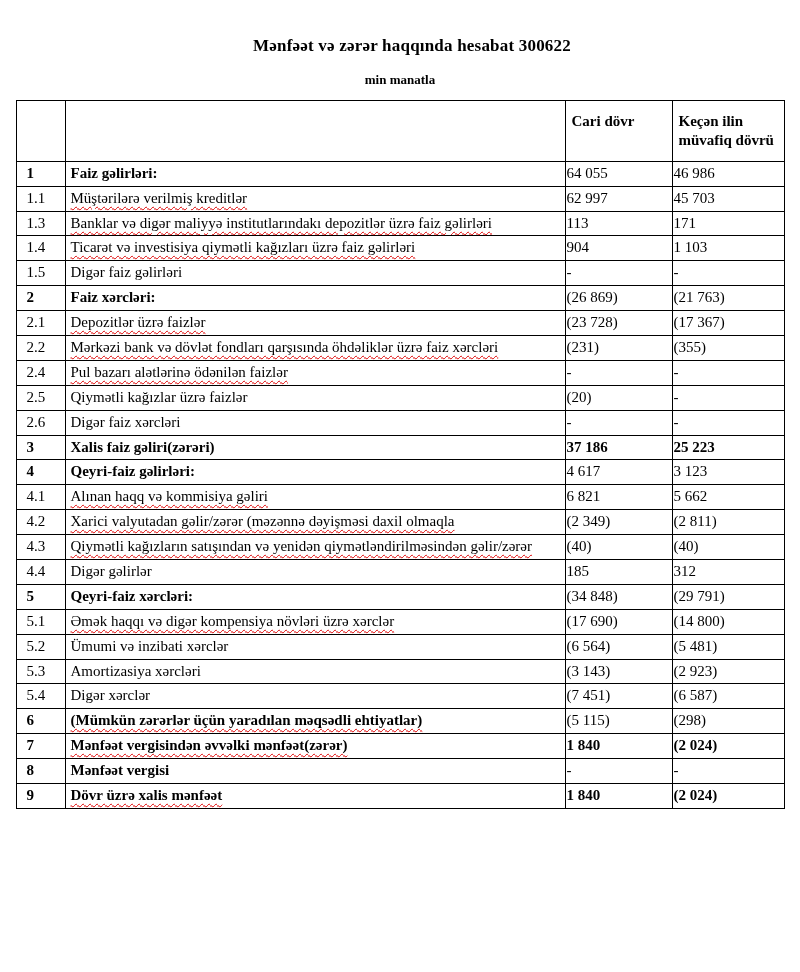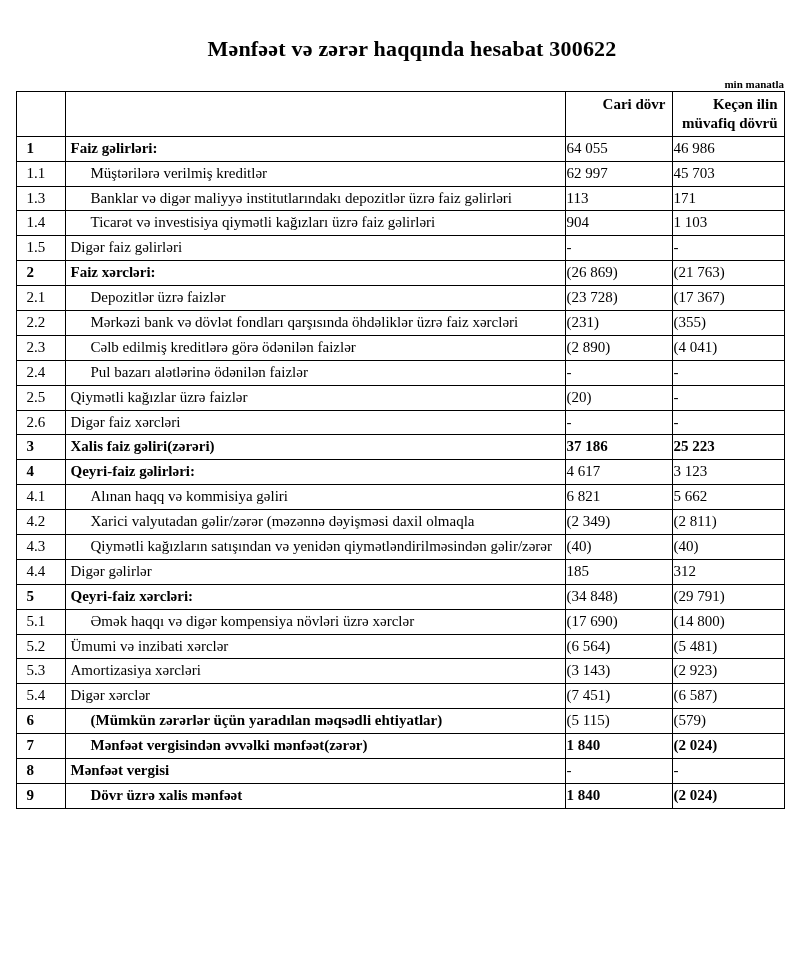--- a/index.html
+++ b/index.html
@@ -7,65 +7,65 @@
     width: 800px;
     height: 972px;
     background: #ffffff;
     color: #000000;
     font-family: "Liberation Serif", "DejaVu Serif", serif;
     overflow: hidden;
   }
   .title {
     text-align: center;
     font-weight: bold;
-    font-size: 22px;
+    font-size: 17px;
     margin: 36px 0 16px 0;
     letter-spacing: 0.2px;
     padding-left: 24px;
   }
   .unit-note {
     width: 768px;
-    margin: 0 auto 1px auto;
-    text-align: right;
+    margin: 0 auto 12px auto;
+    text-align: center;
     font-weight: bold;
-    font-size: 11px;
+    font-size: 13px;
   }
   table.report {
     width: 768px;
     margin: 0 auto;
     border-collapse: collapse;
     table-layout: fixed;
     font-size: 15px;
   }
   table.report col.c1 { width: 49px; }
   table.report col.c2 { width: 500px; }
   table.report col.c3 { width: 107px; }
   table.report col.c4 { width: 112px; }
   th, td {
     border: 1px solid #000000;
     vertical-align: top;
     line-height: 1.26;
   }
   th {
     font-weight: bold;
-    text-align: right;
-    padding: 3px 6px;
+    text-align: left;
+    padding: 11px 6px;
     font-size: 15px;
   }
   td { padding: 2px 5px 3px 5px; }
   td.c-num { padding-left: 10px; }
   td.c-label { }
   td.c-val { padding-left: 1px; }
   .b { font-weight: bold; }
   .sq {
+    text-decoration: underline;
     text-decoration-style: wavy;
     text-decoration-color: #dd0000;
     text-decoration-thickness: 1px;
     text-underline-offset: 3px;
-    margin-left: 20px;
   }
 </style>
 </head>
 <body>
 
 <div class="page">
 
   <div class="title">Mənfəət və zərər haqqında hesabat 300622</div>
 
   <div class="unit-note">min manatla</div>
@@ -128,26 +128,20 @@
           <td class="c-val">(23 728)</td>
           <td class="c-val">(17 367)</td>
         </tr>
         <tr>
           <td class="c-num">2.2</td>
           <td class="c-label"><span class="sq">Mərkəzi bank və dövlət fondları qarşısında öhdəliklər üzrə faiz xərcləri</span></td>
           <td class="c-val">(231)</td>
           <td class="c-val">(355)</td>
         </tr>
         <tr>
-          <td class="c-num">2.3</td>
-          <td class="c-label"><span class="sq">Cəlb edilmiş kreditlərə görə ödənilən faizlər</span></td>
-          <td class="c-val">(2 890)</td>
-          <td class="c-val">(4 041)</td>
-        </tr>
-        <tr>
           <td class="c-num">2.4</td>
           <td class="c-label"><span class="sq">Pul bazarı alətlərinə ödənilən faizlər</span></td>
           <td class="c-val">-</td>
           <td class="c-val">-</td>
         </tr>
         <tr>
           <td class="c-num">2.5</td>
           <td class="c-label"><span>Qiymətli kağızlar üzrə faizlər</span></td>
           <td class="c-val">(20)</td>
           <td class="c-val">-</td>
@@ -221,21 +215,21 @@
         <tr>
           <td class="c-num">5.4</td>
           <td class="c-label"><span>Digər xərclər</span></td>
           <td class="c-val">(7 451)</td>
           <td class="c-val">(6 587)</td>
         </tr>
         <tr>
           <td class="c-num b">6</td>
           <td class="c-label b"><span class="sq">(Mümkün zərərlər üçün yaradılan məqsədli ehtiyatlar)</span></td>
           <td class="c-val">(5 115)</td>
-          <td class="c-val">(579)</td>
+          <td class="c-val">(298)</td>
         </tr>
         <tr>
           <td class="c-num b">7</td>
           <td class="c-label b"><span class="sq">Mənfəət vergisindən əvvəlki mənfəət(zərər)</span></td>
           <td class="c-val b">1 840</td>
           <td class="c-val b">(2 024)</td>
         </tr>
         <tr>
           <td class="c-num b">8</td>
           <td class="c-label b"><span>Mənfəət vergisi</span></td>

